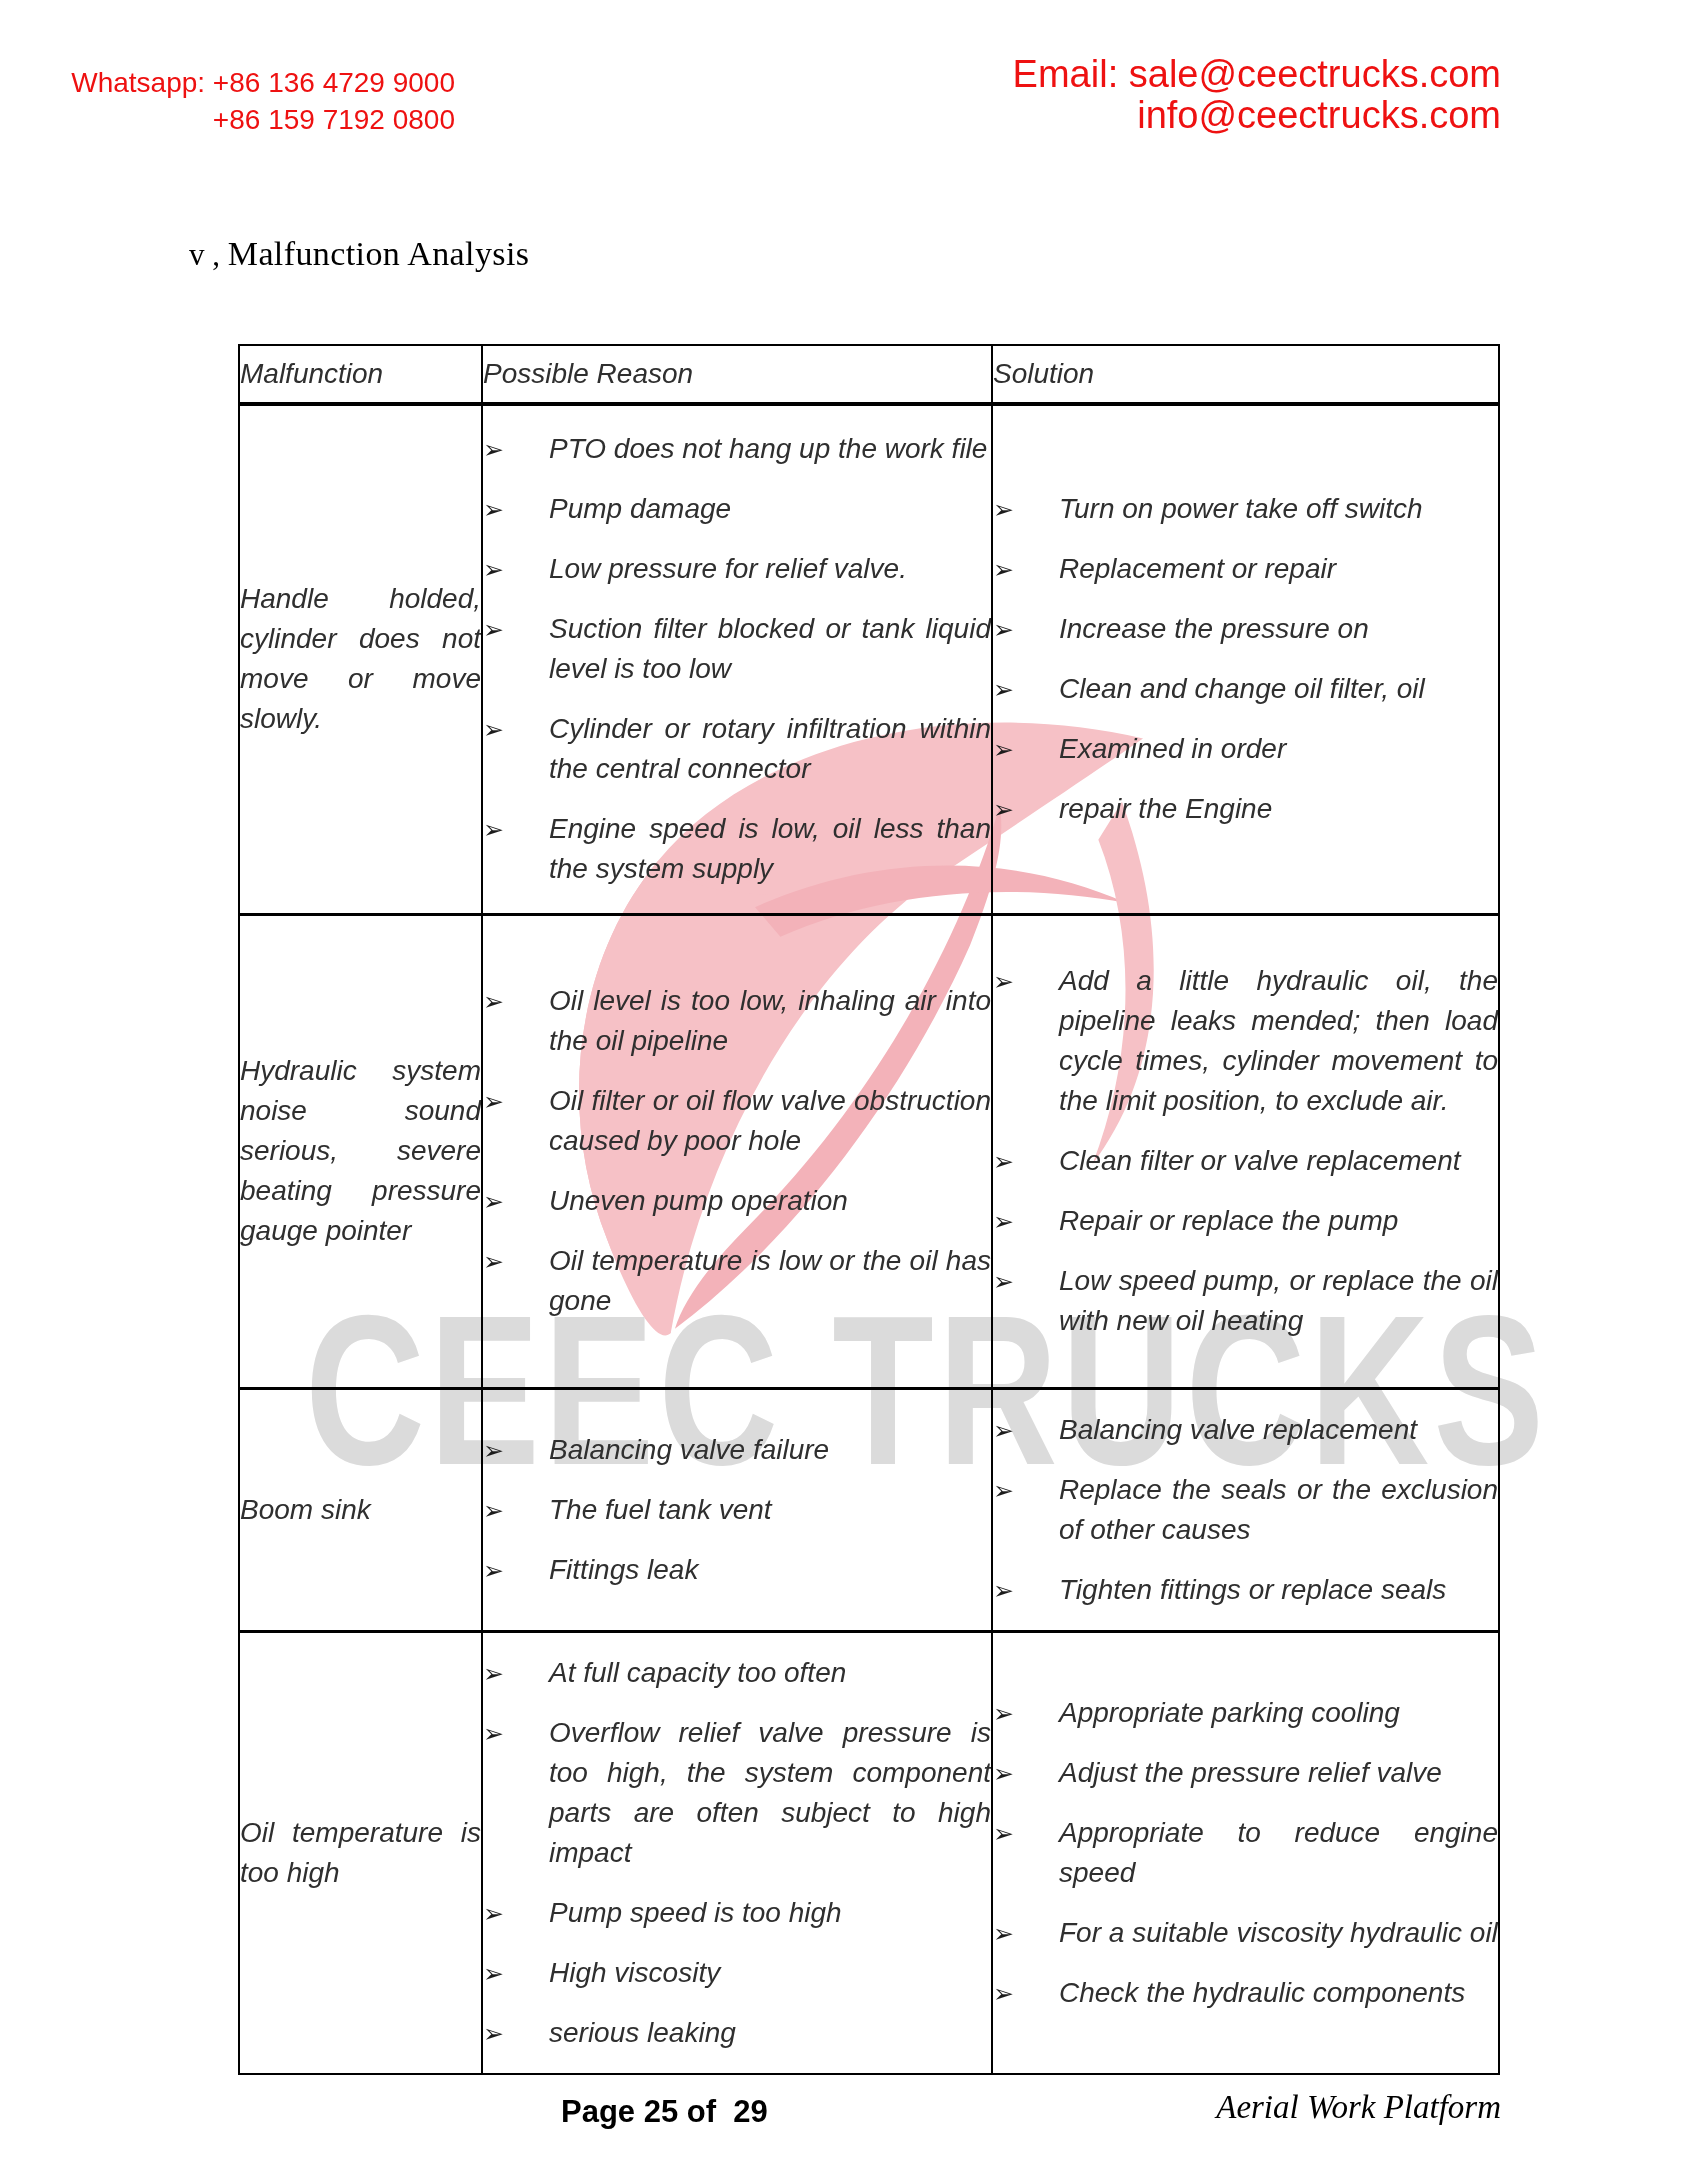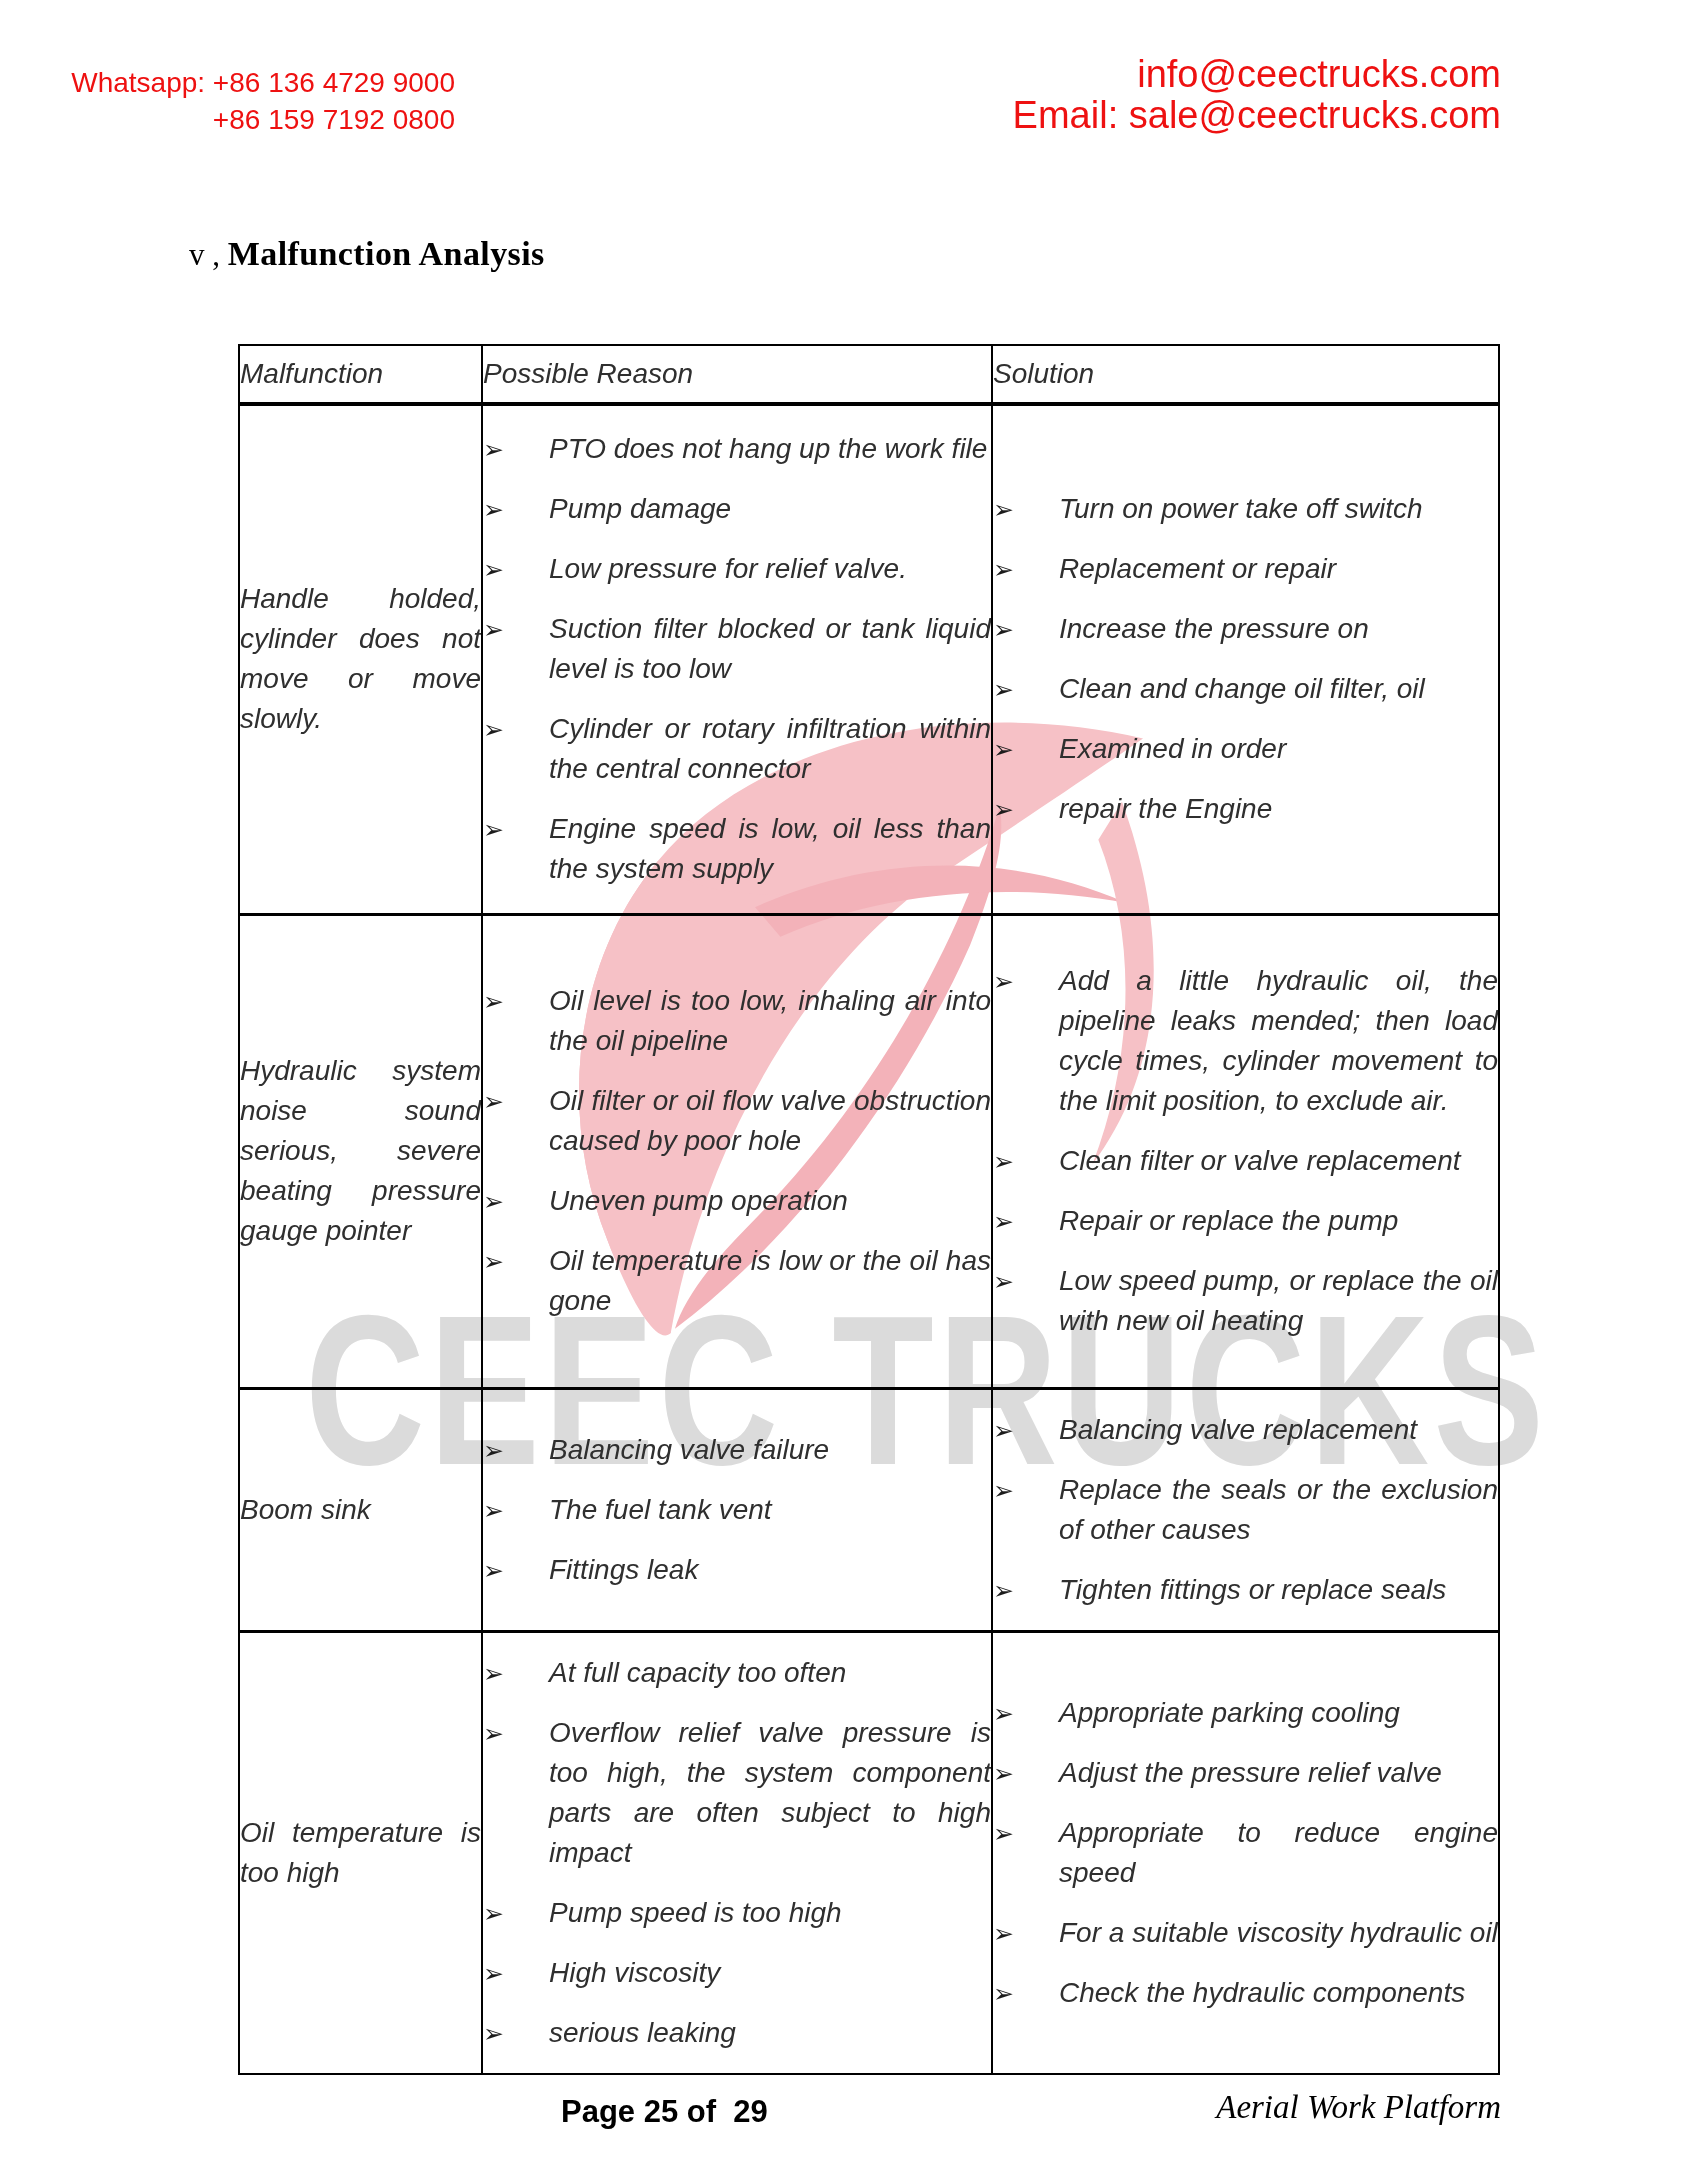--- a/index.html
+++ b/index.html
@@ -12,21 +12,21 @@
            font-size:213px;line-height:1;color:#dbdbdb;letter-spacing:5px;
            transform:scaleX(0.78);transform-origin:left top;white-space:pre;}
   
   .contact{position:absolute;z-index:3;color:#ee1111;font-family:"Liberation Sans",sans-serif;}
   .wa{top:64px;right:1232px;text-align:right;font-size:28px;line-height:37px;}
   .em{top:54px;right:186px;text-align:right;font-size:38px;line-height:41px;}
   
   .title{position:absolute;left:189px;top:235px;z-index:3;
          font-family:"Liberation Serif",serif;font-size:34px;color:#000;}
   .title .num{font-weight:normal;font-size:31px;}
-  .title .lab{font-weight:bold;letter-spacing:0.4px;}
+  .title .lab{font-weight:normal;letter-spacing:0.4px;}
   
   table.mft{position:absolute;left:238px;top:344px;z-index:3;width:1260px;
             border-collapse:collapse;table-layout:fixed;background:transparent;
             font-style:italic;font-size:28px;line-height:40px;color:#2f2f2f;}
   table.mft td,table.mft th{border-left:2.5px solid #000;border-right:2.5px solid #000;
             vertical-align:middle;padding:0;overflow:hidden;}
   table.mft tr.hdr th{border-top:2.5px solid #000;border-bottom:4.2px solid #000;
             font-weight:normal;text-align:left;height:56px;}
   table.mft tr{border-bottom:3.4px solid #000;}
   table.mft tr:last-child{border-bottom:2.5px solid #000;}
@@ -66,22 +66,22 @@
     </svg>
   </div>
 
   <div class="wm-text">CEEC TRUCKS</div>
 
   <div class="contact wa">
     <div>Whatsapp: +86 136 4729 9000</div>
     <div>+86 159 7192 0800</div>
   </div>
   <div class="contact em">
+    <div>Email: sale@ceectrucks.com</div>
     <div>info@ceectrucks.com</div>
-    <div>Email: sale@ceectrucks.com</div>
   </div>
 
   <div class="title">
     <span class="num">v</span><span class="num"> , </span><span class="lab">Malfunction Analysis</span>
   </div>
 
   <table class="mft">
     <colgroup>
         <col style="width:243px">
         <col style="width:510px">

